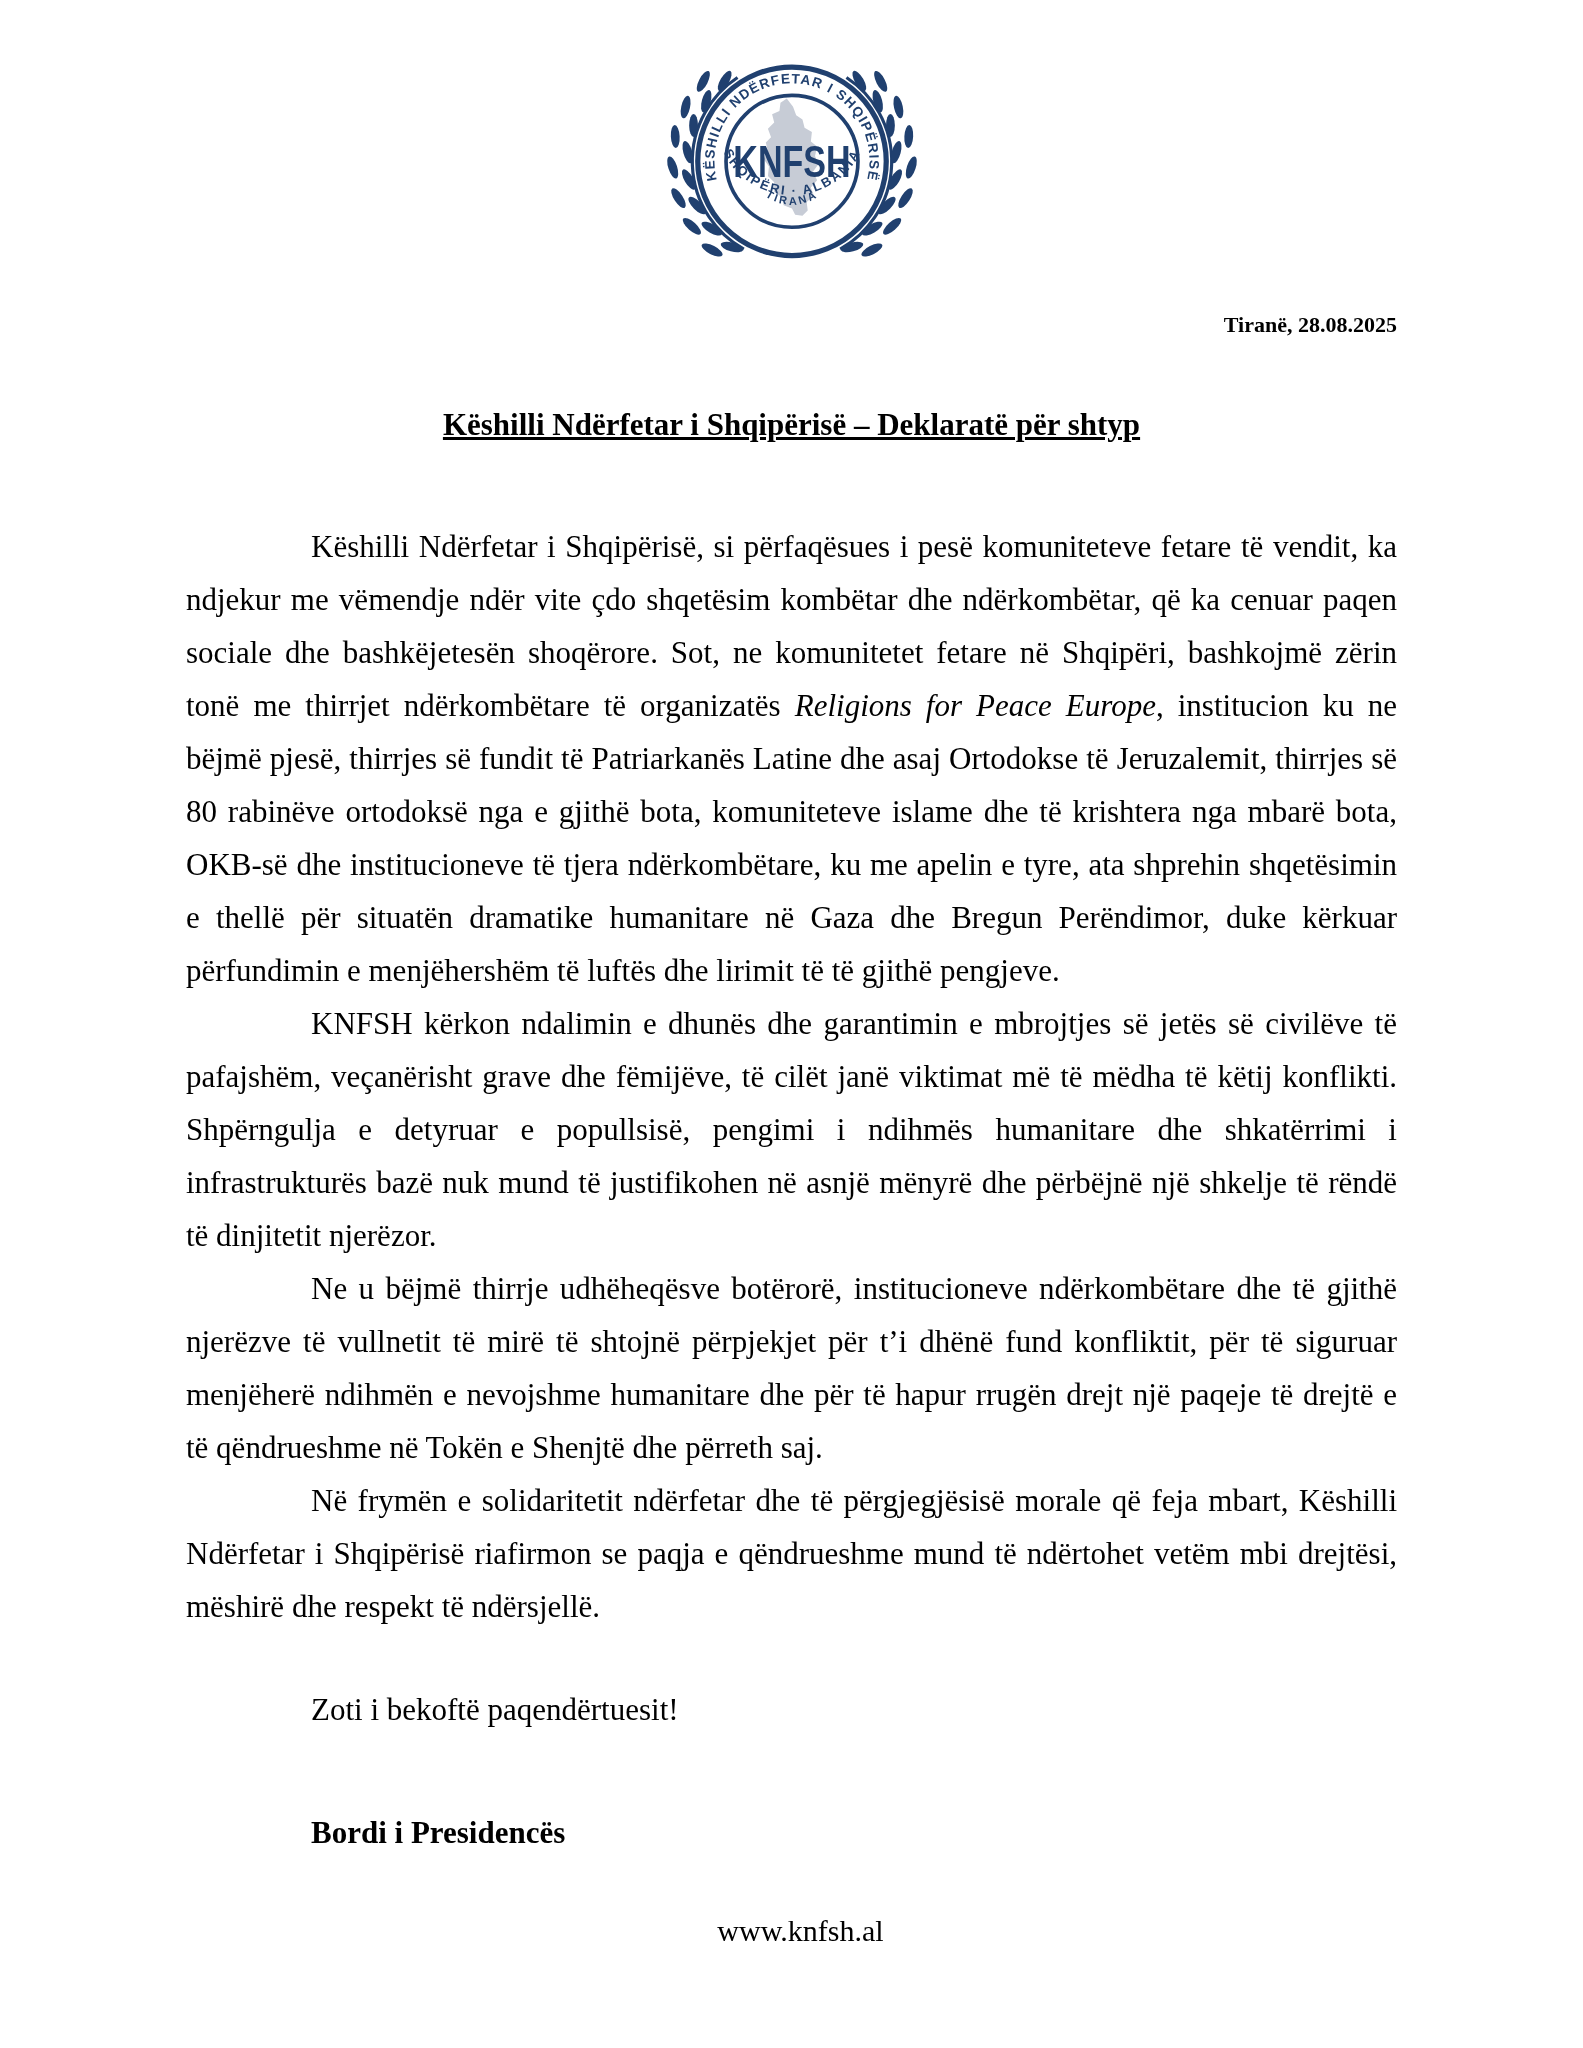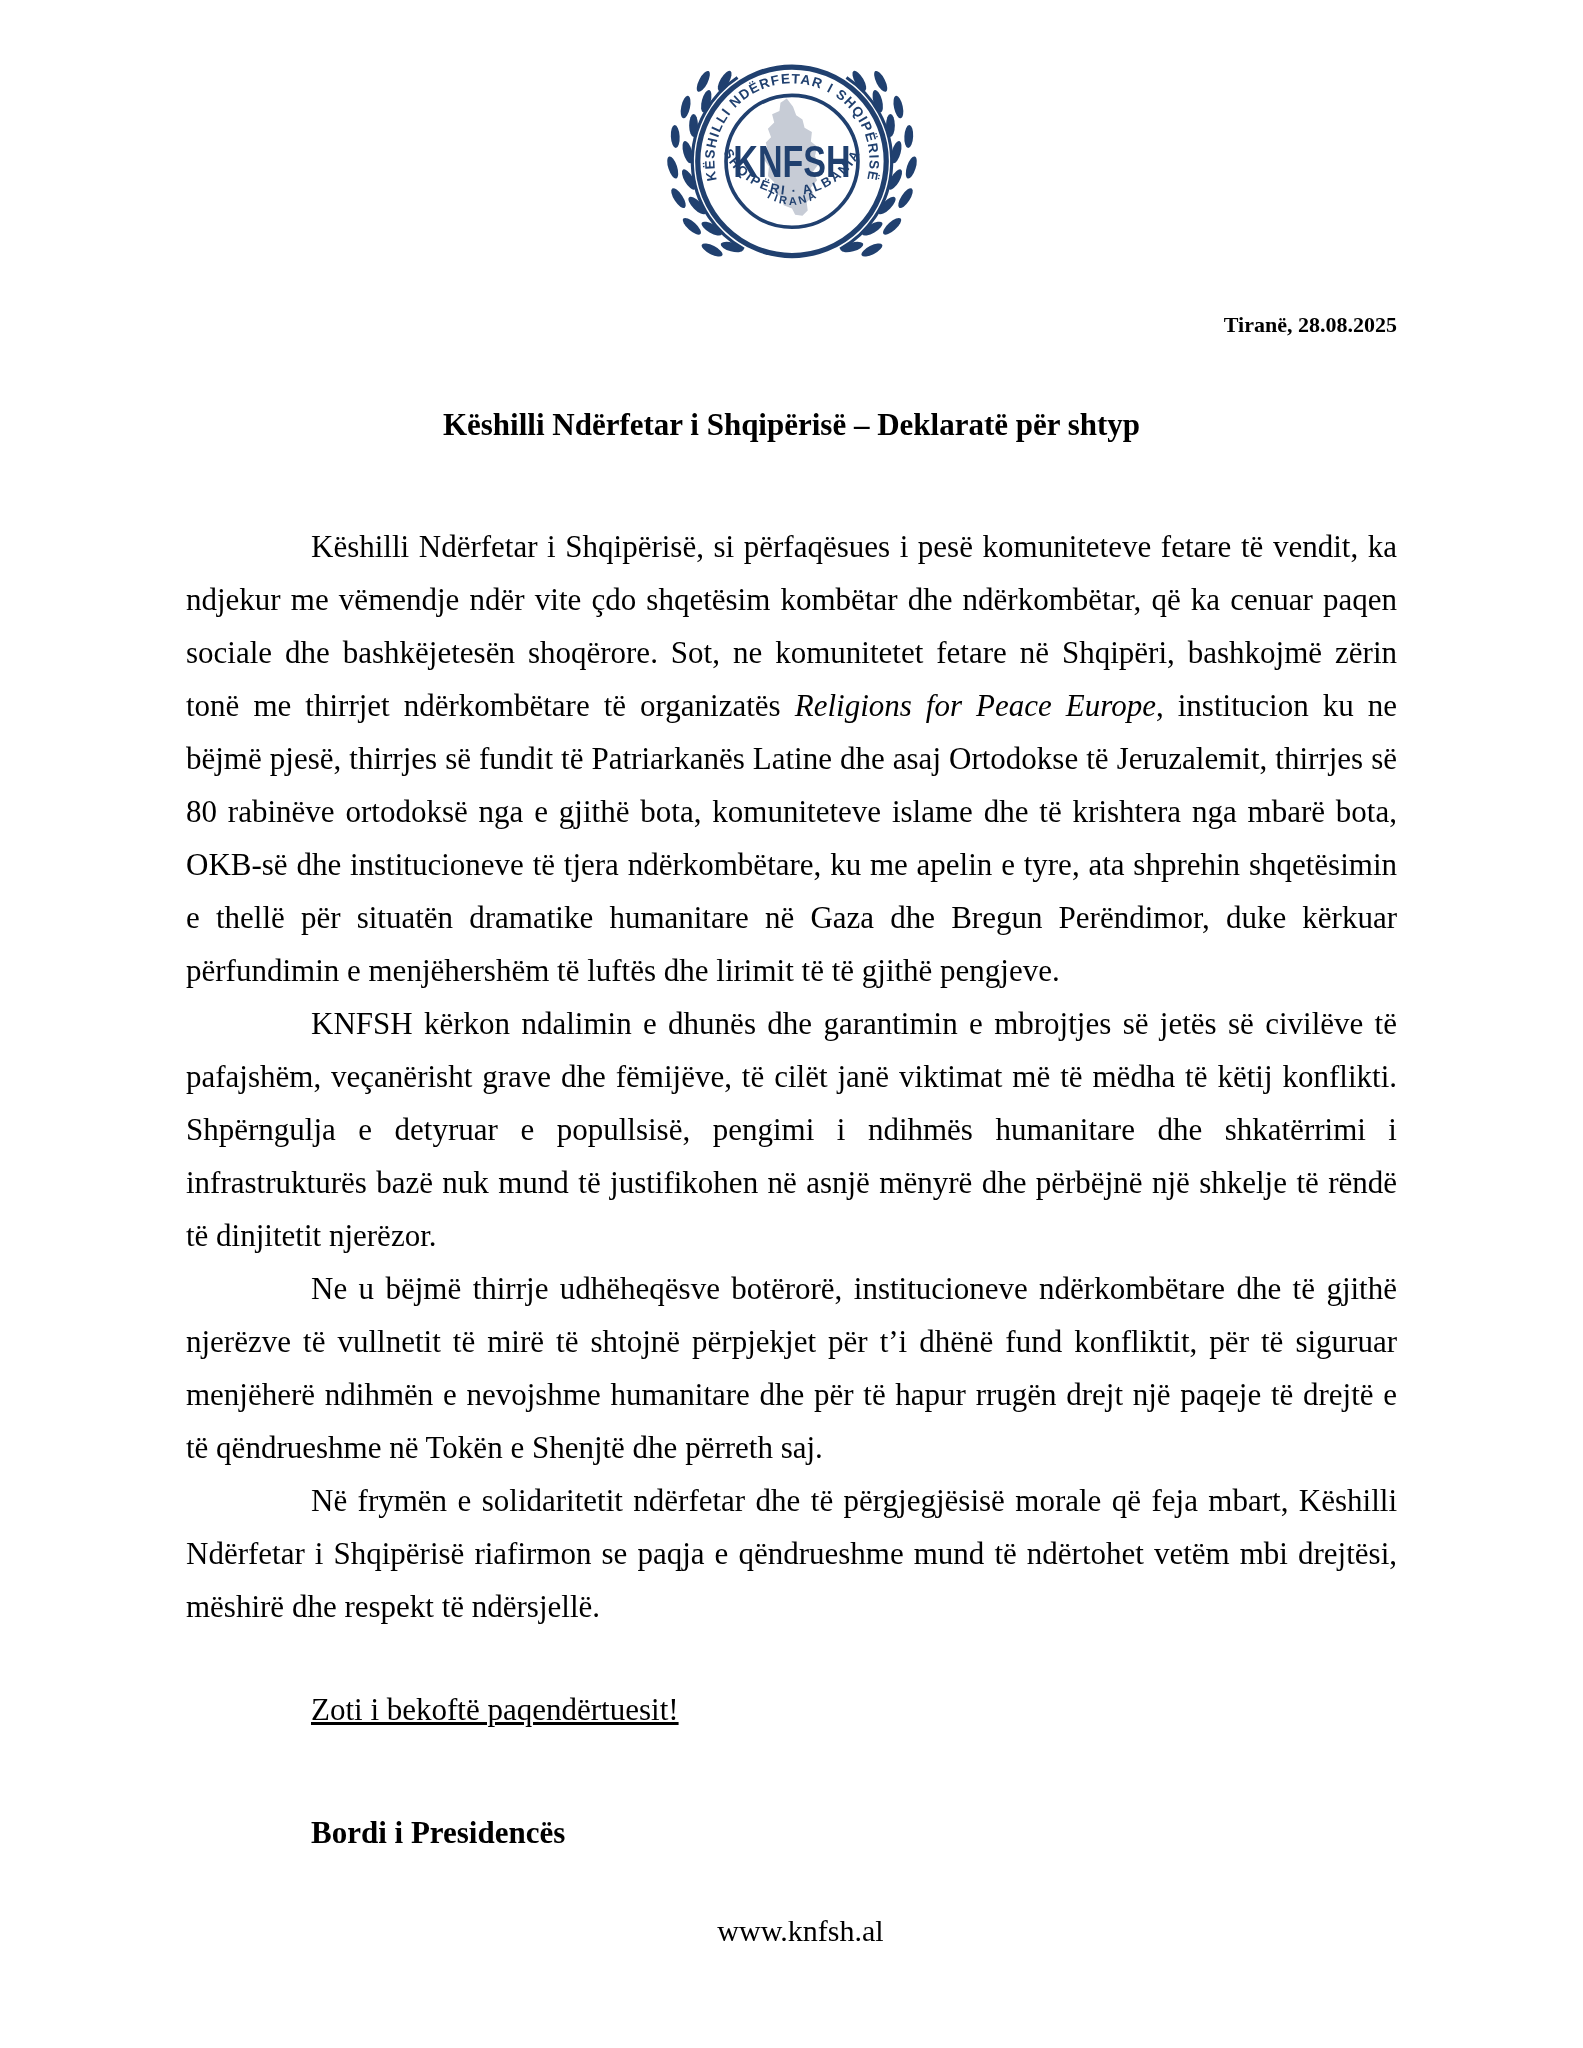--- a/index.html
+++ b/index.html
@@ -27,30 +27,31 @@
     line-height: 38px;
     font-weight: 700;
     text-align: right;
   }
   .doc-title {
     margin: 62px 186px 0 186px;
     font-size: 31px;
     line-height: 38px;
     font-weight: 700;
     text-align: center;
+    text-decoration: underline;
   }
   .content {
     margin: 76px 186px 0 186px;
     font-size: 31px;
     line-height: 53px;
     text-align: justify;
   }
   .content p { margin: 0; text-indent: 125px; }
   .rfp { font-weight: 400; font-style: italic; }
-  .blessing { margin-top: 50px !important; text-align: left; text-decoration: underline; }
+  .blessing { margin-top: 50px !important; text-align: left; }
   .signature { margin-top: 70px !important; font-weight: 700; text-align: left; }
   .website {
     position: absolute;
     top: 1912px;
     left: 9px;
     width: 100%;
     text-align: center;
     font-size: 30px;
     line-height: 38px;
   }

